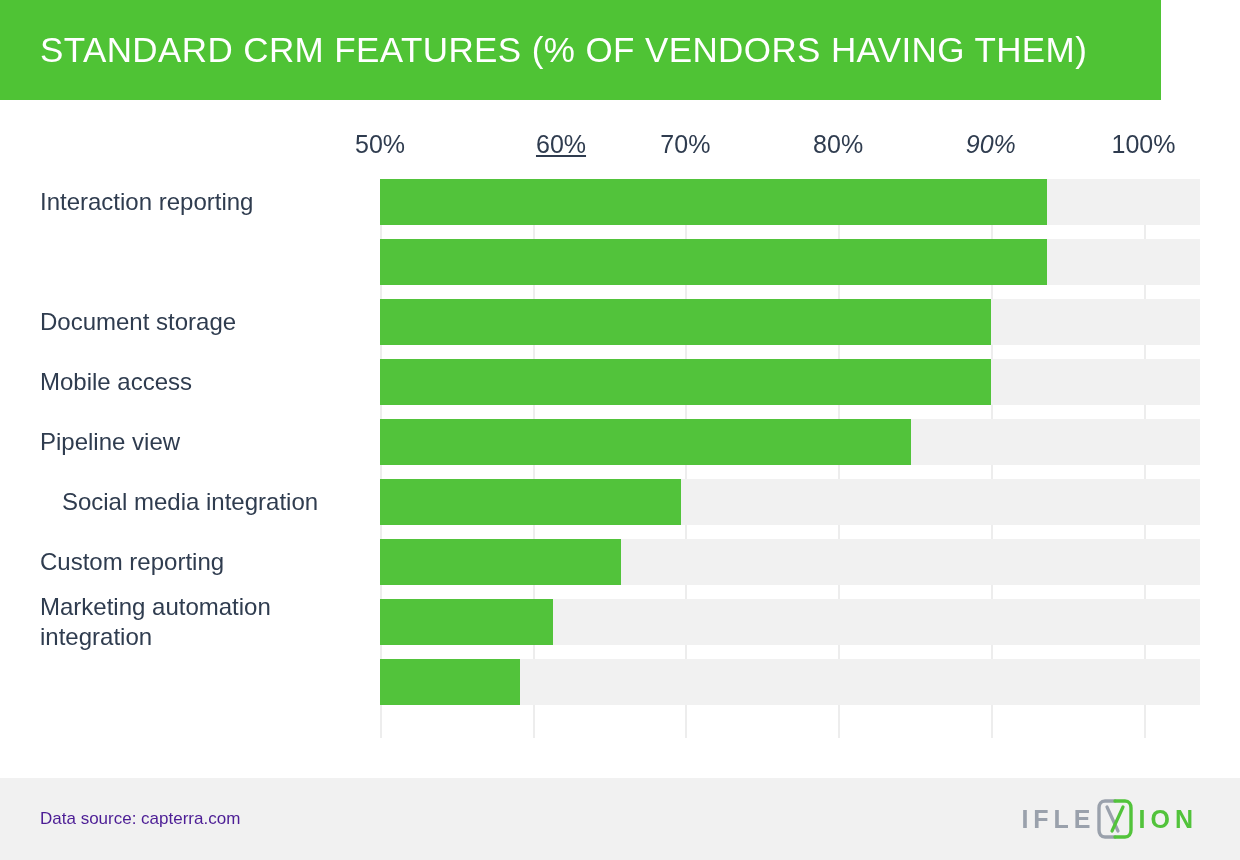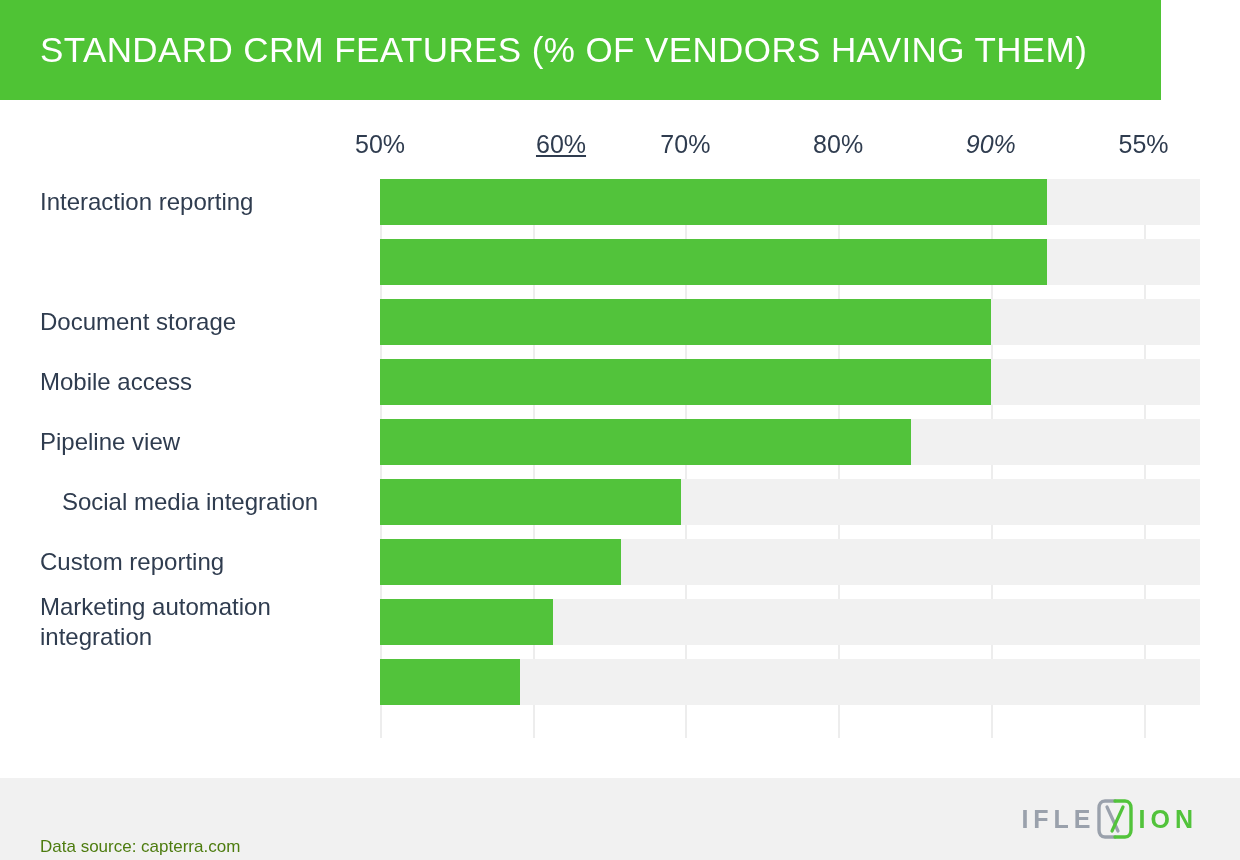--- a/index.html
+++ b/index.html
@@ -140,25 +140,24 @@
     width: 1240px;
     height: 82px;
     background: #F1F1F1;
     box-sizing: border-box;
   }
   .footer-source {
     position: absolute;
     left: 40px;
     top: 50%;
     transform: translateY(-50%);
-    color: #4d7c0f;
+    color: #4c1d95;
     font-size: 17px;
     font-weight: 400;
     white-space: nowrap;
-    margin-top: 28px;
   }
   .footer-logo {
     position: absolute;
     right: 42px;
     top: 50%;
     transform: translateY(-50%);
     display: flex;
     align-items: center;
     height: 40px;
   }
@@ -192,21 +191,21 @@
 </div>
 
 <div class="chart-area">
 
   <div class="axis-labels">
       <div class="axis-tick-label" style="left: 380px; color: rgb(47, 60, 79);">50%</div>
       <div class="axis-tick-label" style="left: 561px; color: rgb(47, 60, 79); text-decoration: underline;">60%</div>
       <div class="axis-tick-label" style="left: 685.4px; color: rgb(47, 60, 79);">70%</div>
       <div class="axis-tick-label" style="left: 838.101px; color: rgb(47, 60, 79);">80%</div>
       <div class="axis-tick-label" style="left: 990.801px; color: rgb(47, 60, 79); font-style: italic;">90%</div>
-      <div class="axis-tick-label" style="left: 1143.5px; color: rgb(47, 60, 79);">55%</div>
+      <div class="axis-tick-label" style="left: 1143.5px; color: rgb(47, 60, 79);">100%</div>
     </div>
 
   <div class="plot">
     <div class="gridlines-layer">
         <div class="gridline" style="left: 0px; background: rgb(237, 237, 237);"></div>
         <div class="gridline" style="left: 152.7px; background: rgb(237, 237, 237);"></div>
         <div class="gridline" style="left: 305.4px; background: rgb(237, 237, 237);"></div>
         <div class="gridline" style="left: 458.101px; background: rgb(237, 237, 237);"></div>
         <div class="gridline" style="left: 610.801px; background: rgb(237, 237, 237);"></div>
         <div class="gridline" style="left: 763.501px; background: rgb(237, 237, 237);"></div>

